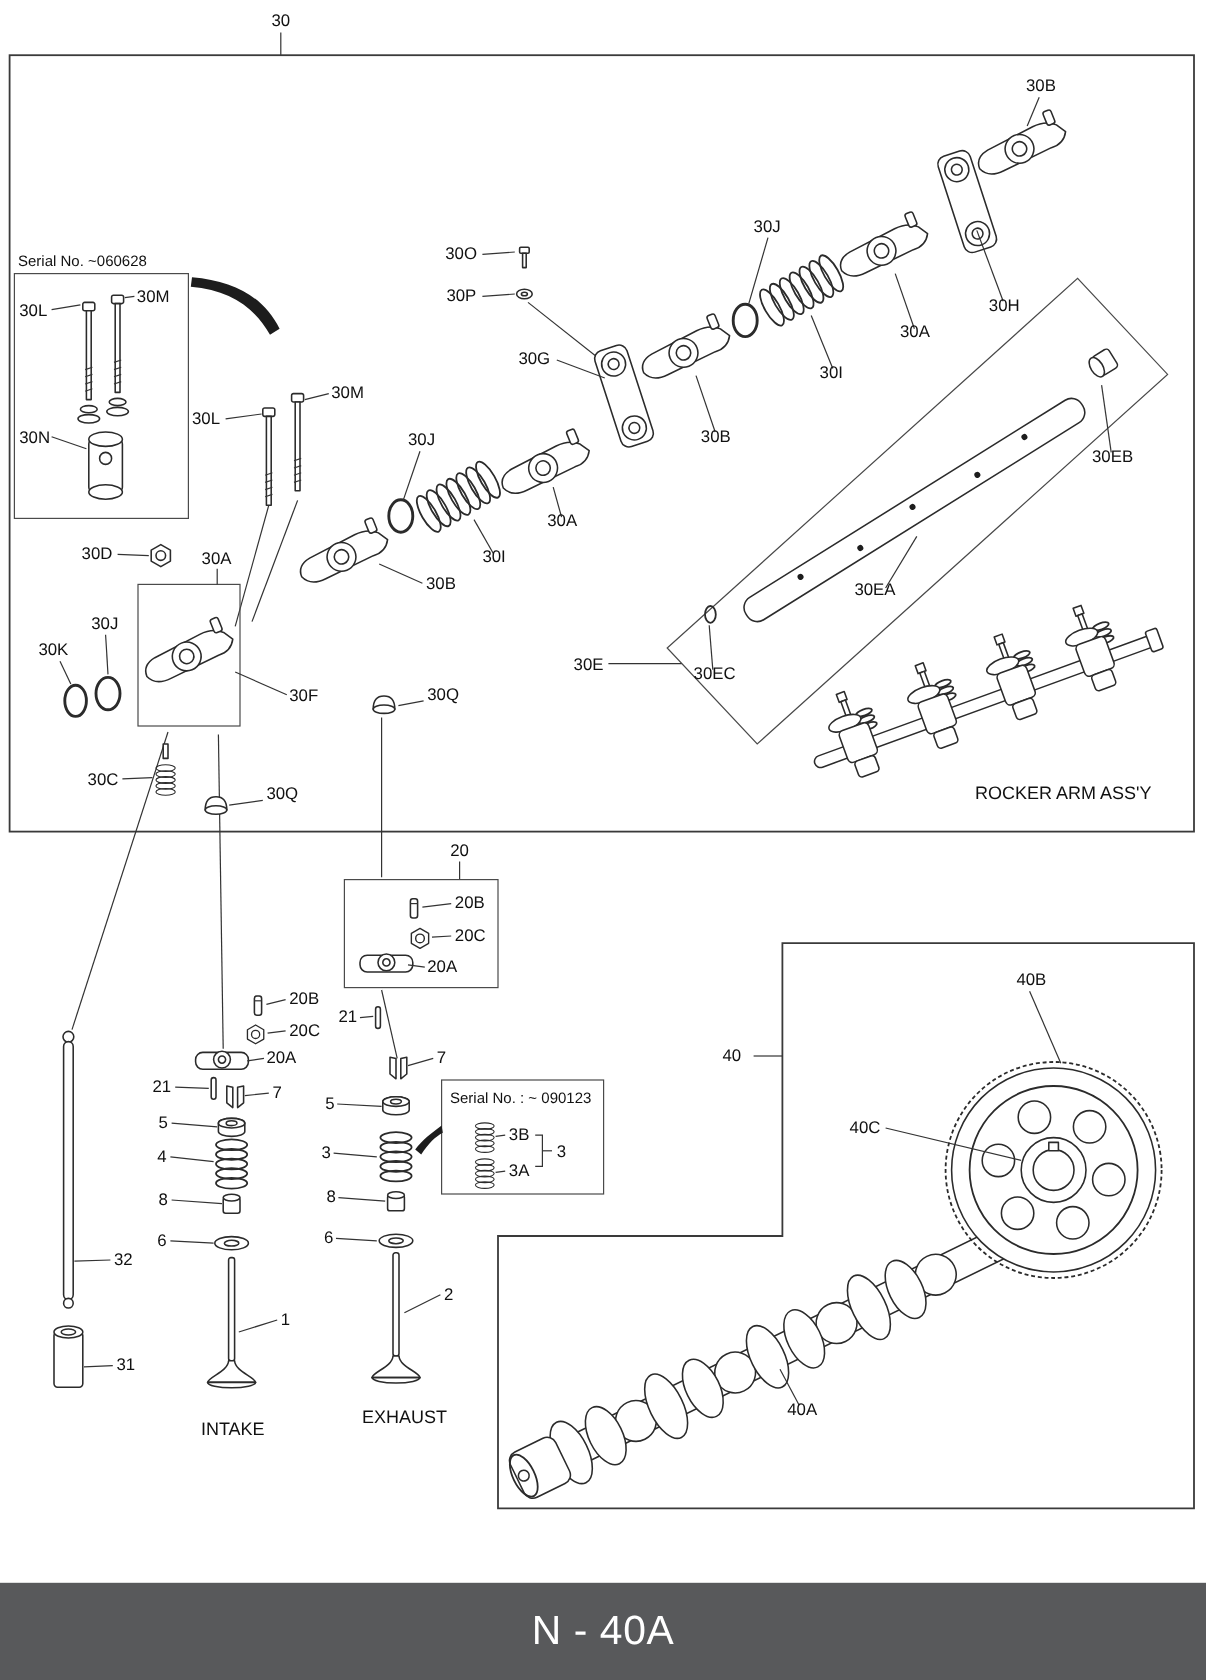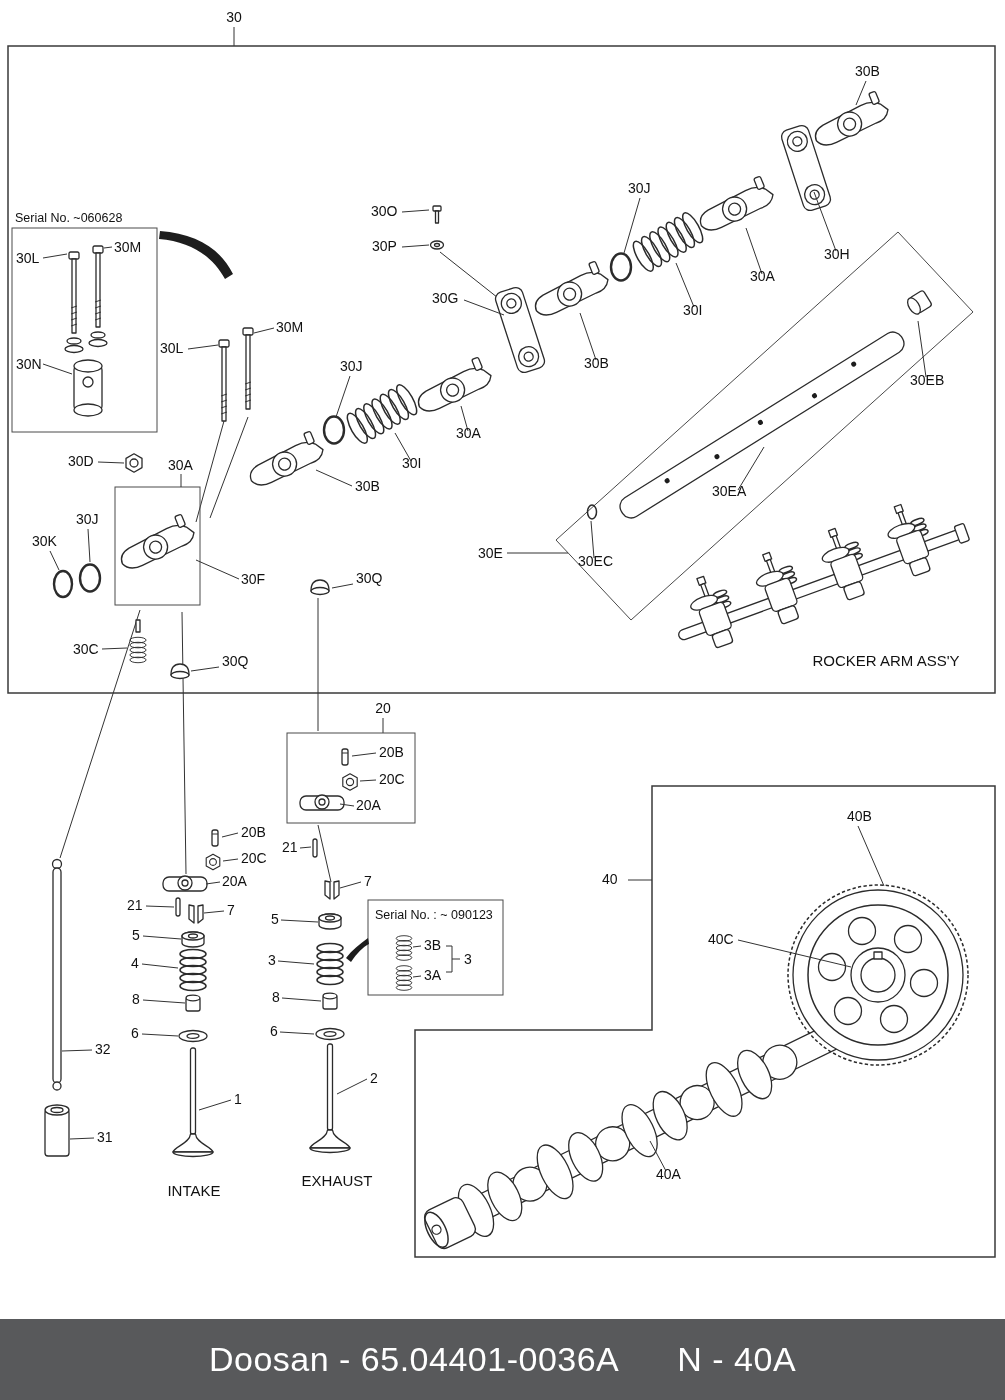--- a/index.html
+++ b/index.html
@@ -542,17 +542,16 @@
       <text class="lbl" x="708" y="944">40C</text>
     </g>
     <g>
       <line class="leader" x1="666" y1="1171" x2="650" y2="1141"></line>
       <text class="lbl" x="656" y="1179">40A</text>
     </g>
   </g>
 </svg>
 
 <div class="footer">
-  <span>Doosan - 65.04401-0036A</span>
   <span>N - 40A</span>
 </div>
 
 </div>
 
 </body></html>

